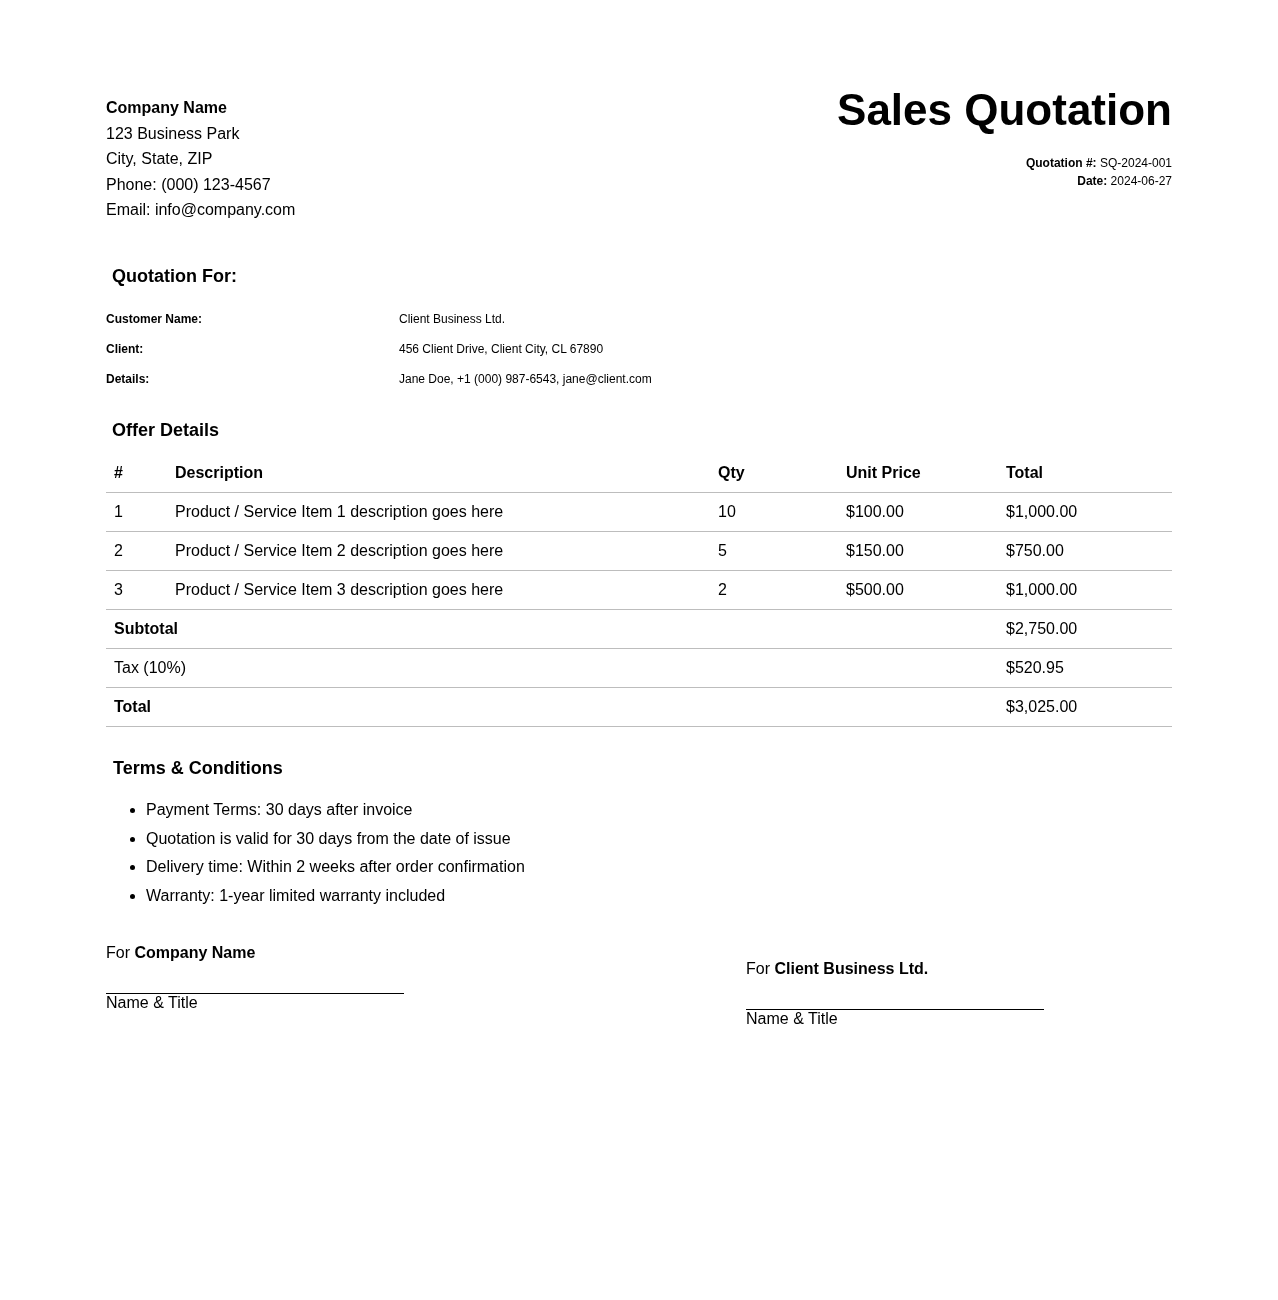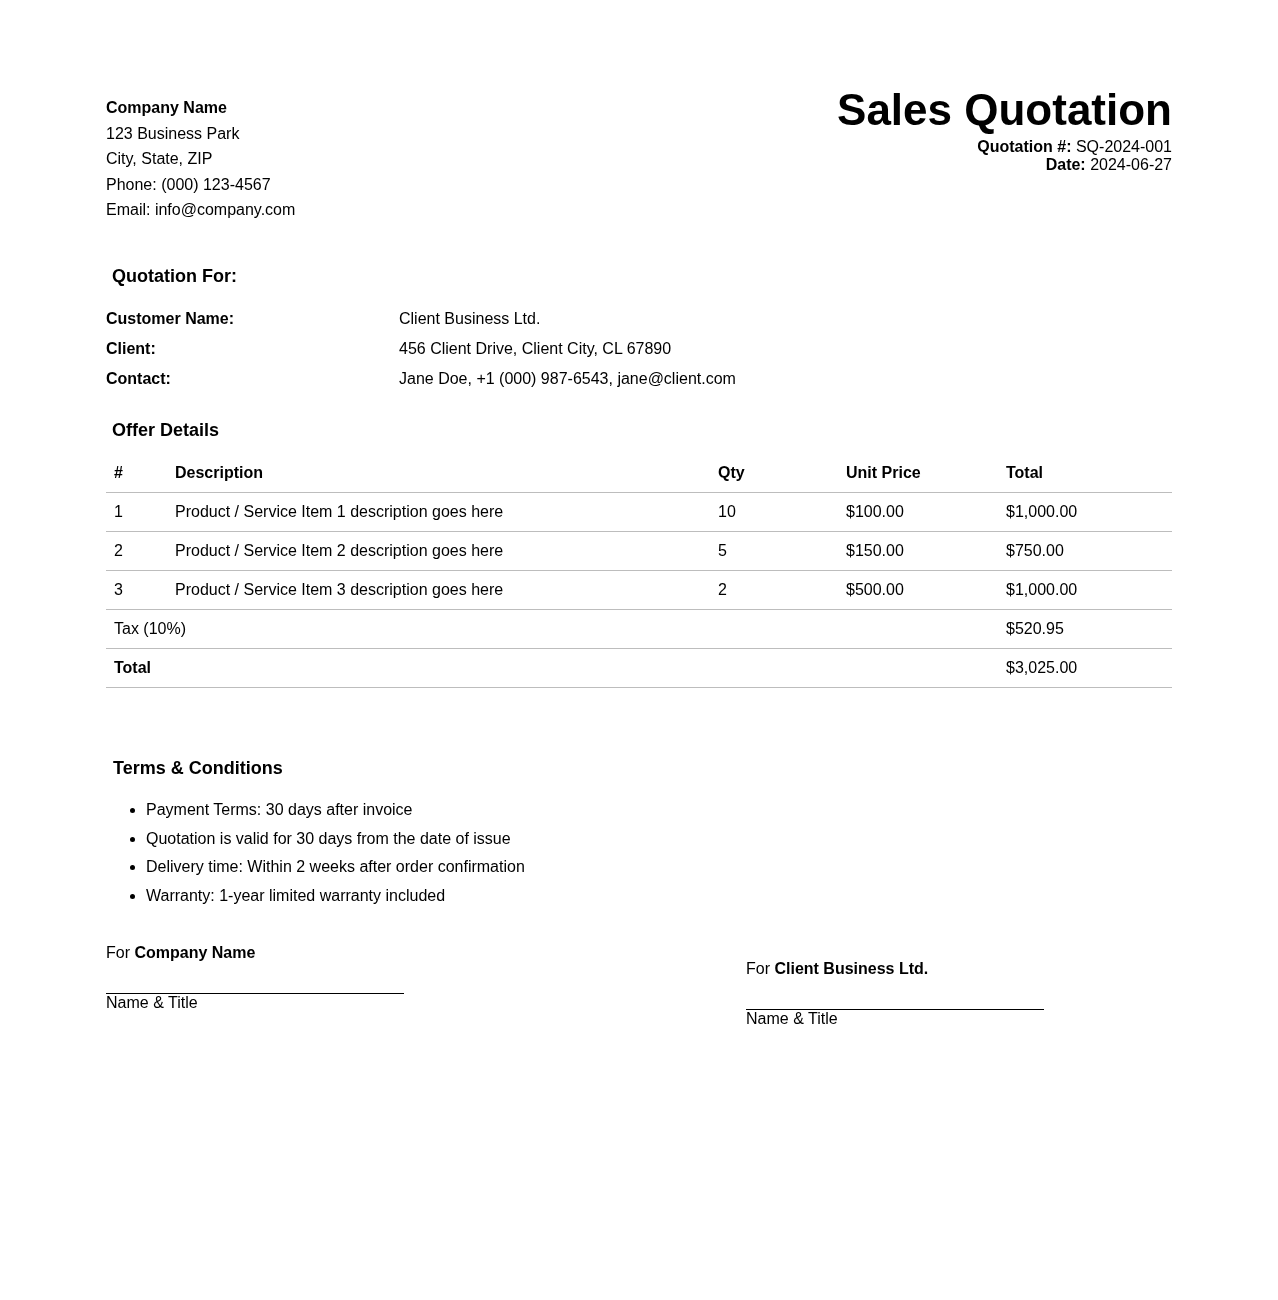--- a/index.html
+++ b/index.html
@@ -9,29 +9,29 @@
       color: #000;
       position: relative;
     }
     .page { position: absolute; left: 106px; top: 0; width: 1066px; }
 
     .header { position: relative; height: 240px; }
     .company { position: absolute; left: 0; top: 95px; font-size: 16px; line-height: 25.5px; }
     .company .name { font-weight: bold; font-size: 16px; }
     .title-block { position: absolute; right: 0; top: 90px; text-align: right; }
     .title-block h1 { margin: 0; font-size: 44px; font-weight: bold; line-height: 40px; }
-    .title-block .meta { font-size: 16px; line-height: 18px; margin-top: 8px; }
+    .title-block .meta { font-size: 12px; line-height: 18px; margin-top: 24px; }
     .title-block .meta b { font-weight: bold; }
 
     .section-title { font-size: 18px; font-weight: bold; margin: 6px; }
 
     .qfor { position: absolute; left: 0; top: 259px; width: 1066px; }
     .qfor .section-title { line-height: 22px; }
     .info-grid { margin-top: 17px; }
-    .info-row { display: flex; height: 30px; align-items: center; font-size: 16px; }
+    .info-row { display: flex; height: 30px; align-items: center; font-size: 12px; }
     .info-row .label { width: 293px; font-weight: bold; }
 
     .offer { position: absolute; left: 0; top: 413px; width: 1066px; }
     .offer .section-title { line-height: 22px; }
     table { border-collapse: collapse; width: 1066px; margin-top: 13px; font-size: 16px; }
     th, td { text-align: left; padding: 0 8px; height: 38px; border-bottom: 1px solid #bdbdbd; }
     th { font-weight: bold; }
     .c-num { width: 45px; }
     .c-desc { width: 527px; }
     .c-qty { width: 112px; }
@@ -83,21 +83,21 @@
     <div class="info-grid">
       <div class="info-row">
         <span class="label">Customer Name:</span>
         <span>Client Business Ltd.</span>
       </div>
       <div class="info-row">
         <span class="label">Client:</span>
         <span>456 Client Drive, Client City, CL 67890</span>
       </div>
       <div class="info-row">
-        <span class="label">Contact:</span>
+        <span class="label">Details:</span>
         <span>Jane Doe, +1 (000) 987-6543, jane@client.com</span>
       </div>
     </div>
   </div>
 
   <div class="offer">
     <h2 class="section-title">Offer Details</h2>
     <table>
       <thead>
         <tr>
@@ -122,20 +122,24 @@
           <td>5</td>
           <td>$150.00</td>
           <td>$750.00</td>
         </tr>
         <tr>
           <td>3</td>
           <td>Product / Service Item 3 description goes here</td>
           <td>2</td>
           <td>$500.00</td>
           <td>$1,000.00</td>
+        </tr>
+        <tr>
+          <td colspan="4" class="bold">Subtotal</td>
+          <td>$2,750.00</td>
         </tr>
         <tr>
           <td colspan="4">Tax (10%)</td>
           <td>$520.95</td>
         </tr>
         <tr>
           <td colspan="4" class="bold">Total</td>
           <td>$3,025.00</td>
         </tr>
       </tbody>

